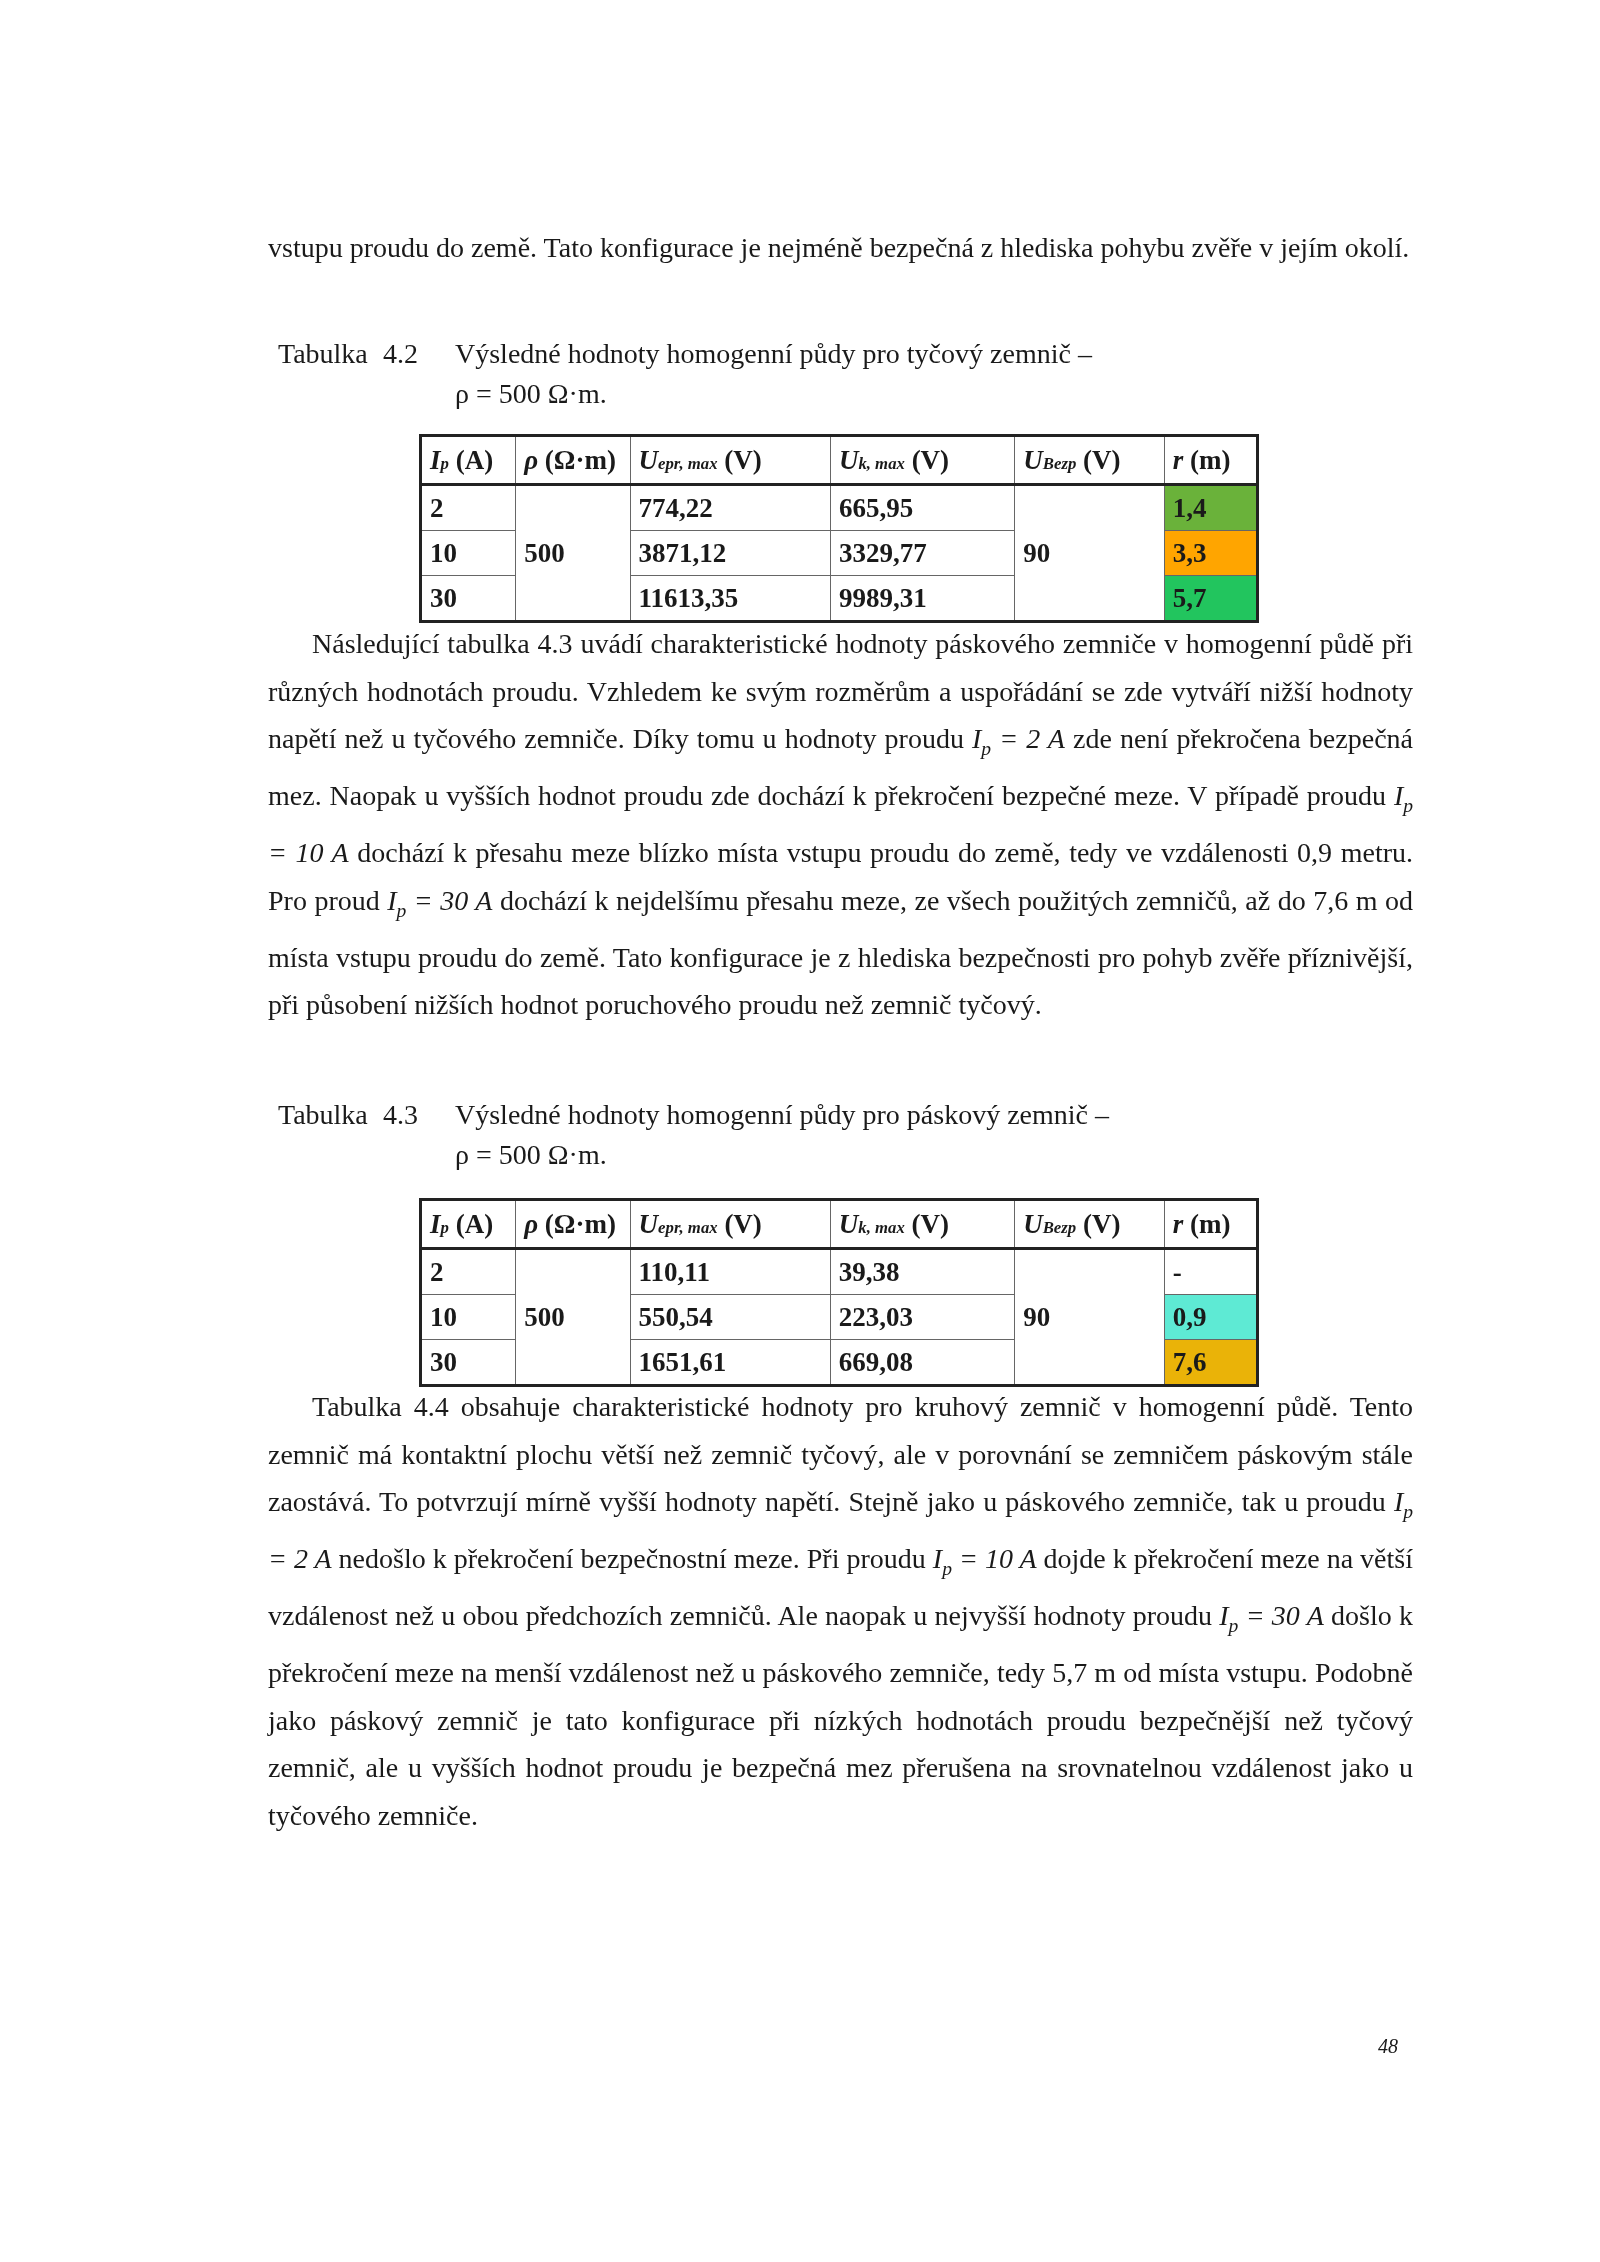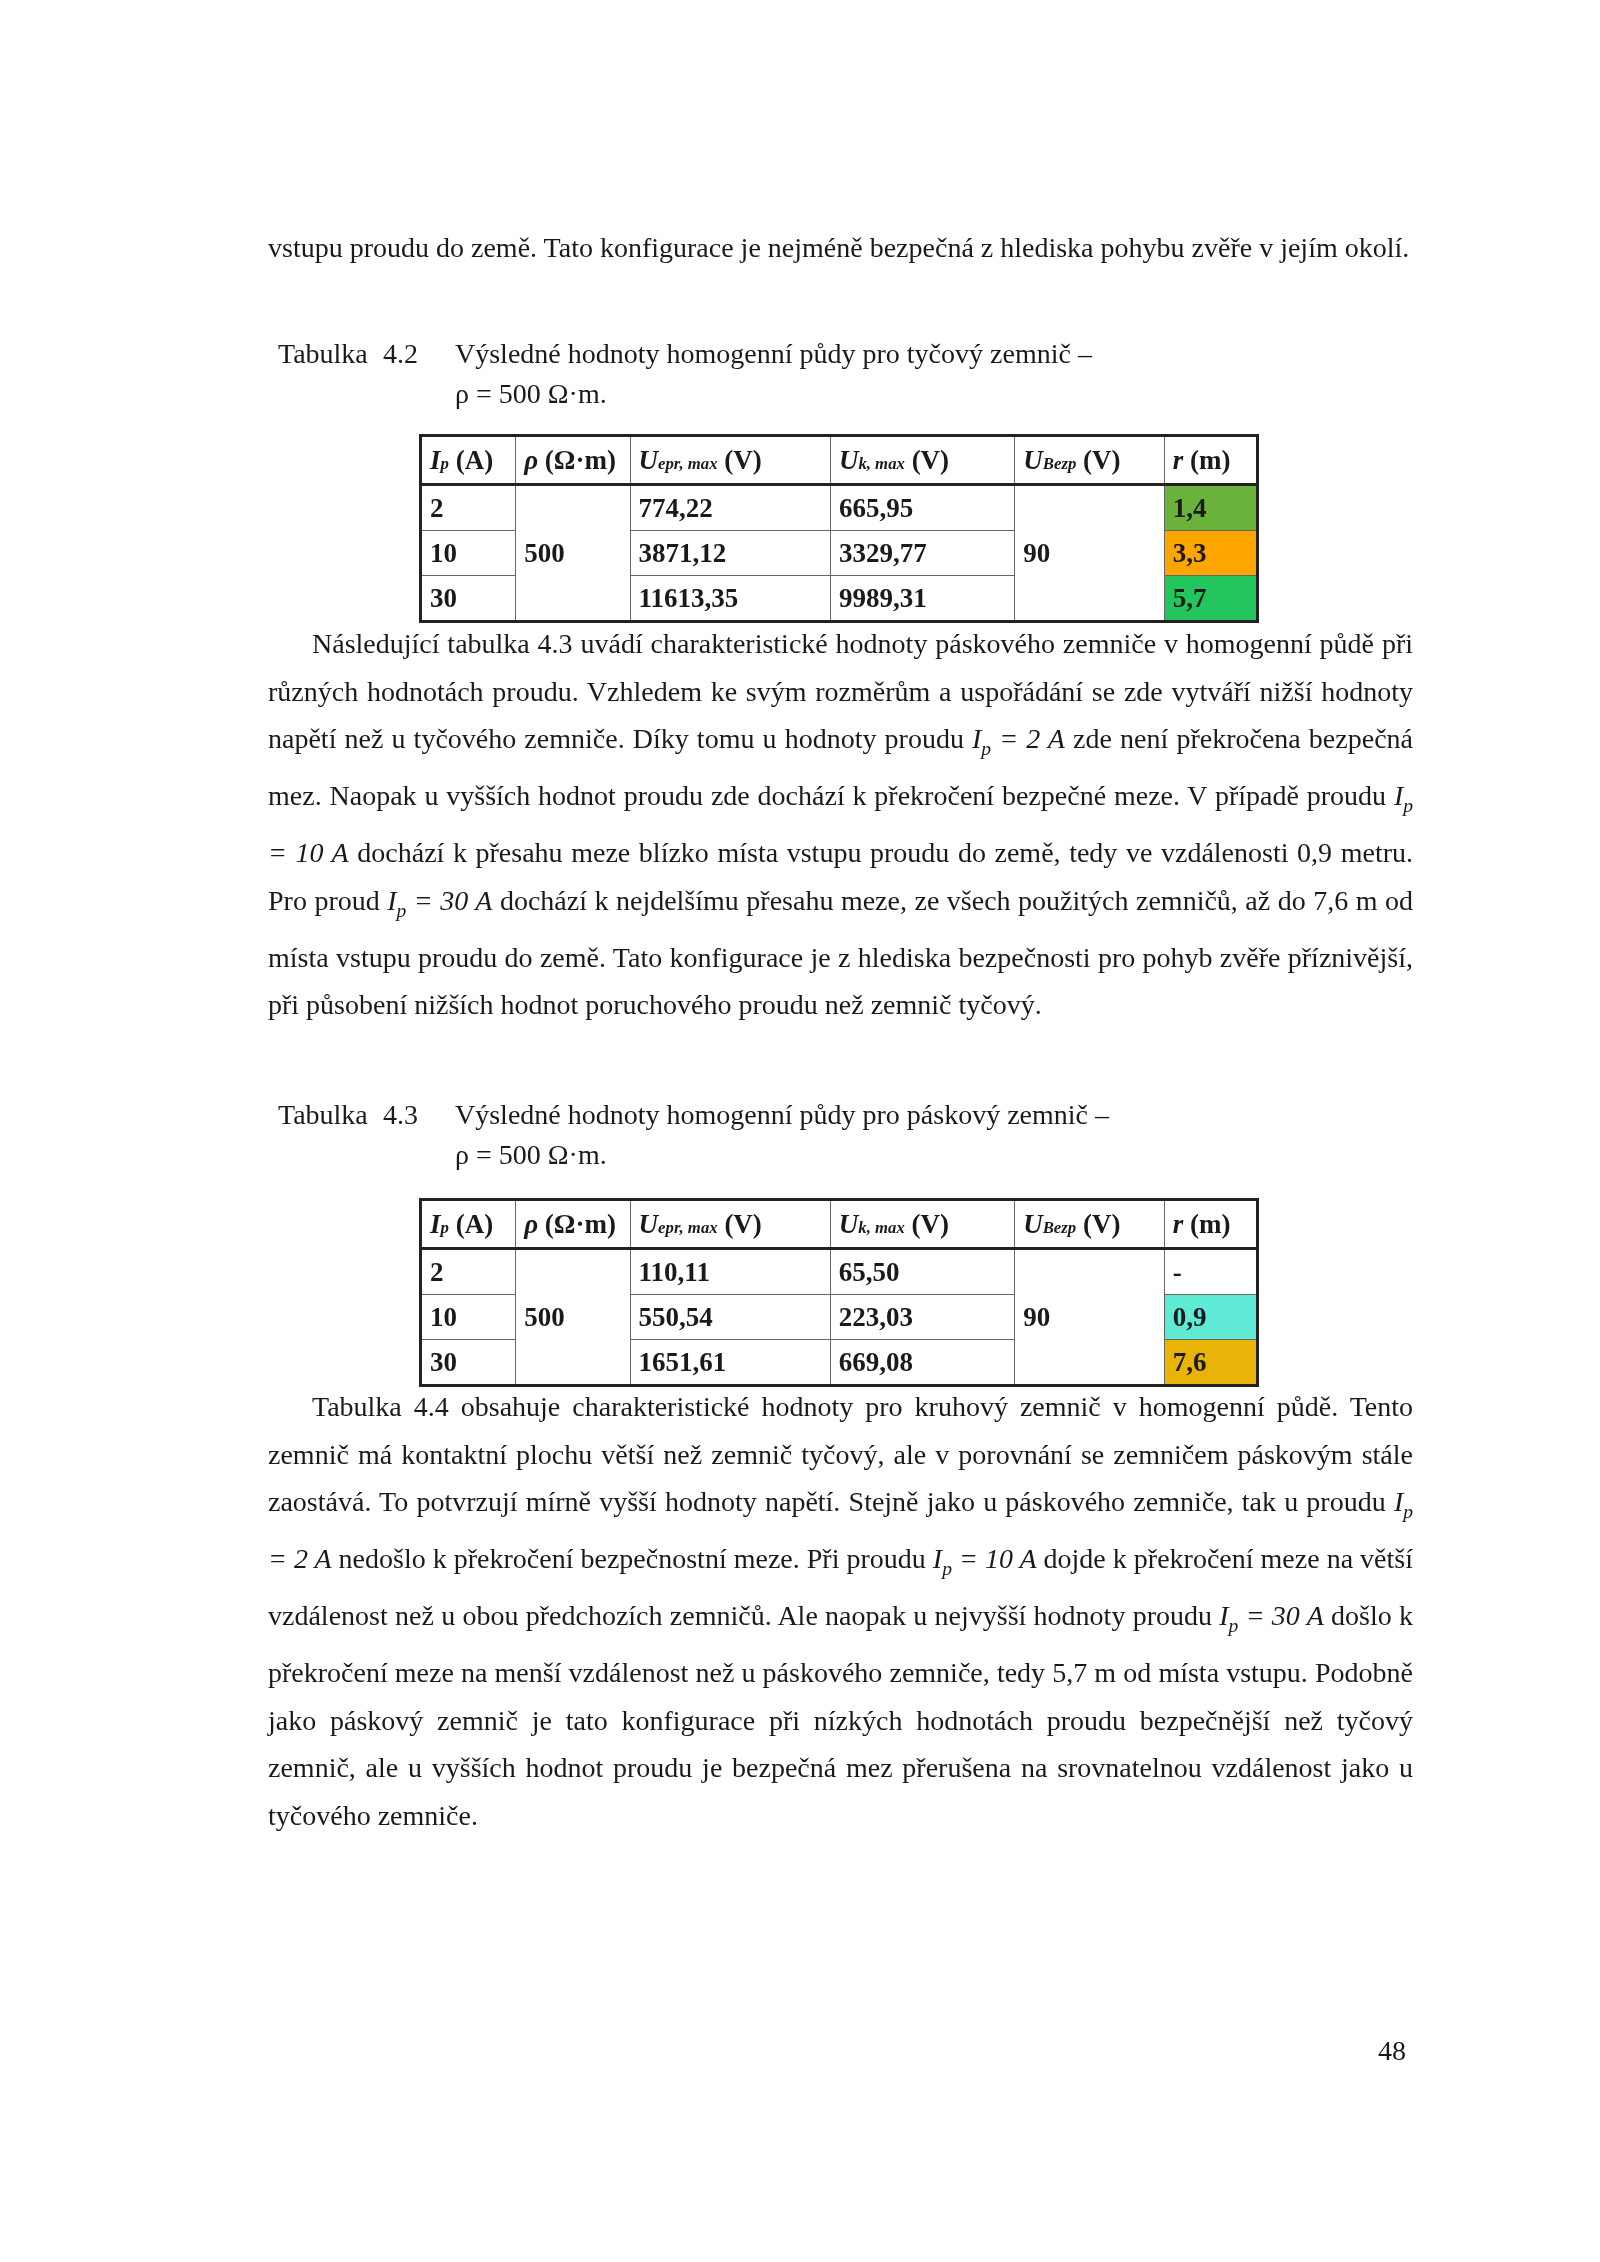--- a/index.html
+++ b/index.html
@@ -18,21 +18,21 @@
   table.res { position: absolute; left: 419px; width: 840px; border-collapse: collapse;
               font-size: 27px; border: 3px solid #222; }
   table.res th, table.res td { border: 1.5px solid #666; padding: 0 0 0 8px; text-align: left;
               font-weight: bold; vertical-align: middle; }
   table.res thead th { height: 46px; border-bottom: 3.5px solid #222; }
   table.res tbody td { height: 44px; }
   table.res .c1 { width: 86px; } table.res .c2 { width: 106px; } table.res .c3 { width: 193px; }
   table.res .c4 { width: 177px; } table.res .c5 { width: 142px; } table.res .c6 { width: 84px; }
   .sub { font-size: 0.62em; font-style: italic; }
   .it { font-style: italic; }
-  .pagenum { position: absolute; left: 1378px; top: 2035px; font-size: 28px; }
+  .pagenum { position: absolute; left: 1378px; top: 2035px; font-size: 20px; font-style: italic; }
 </style>
 </head>
 <body>
 
 <div class="page">
 
   <p class="para" style="top:224px;">vstupu proudu do země. Tato konfigurace je nejméně bezpečná z hlediska pohybu zvěře v jejím okolí.</p>
 
   <p class="caption" style="left:278px; top:334px;">
     <span class="lbl">Tabulka</span><span class="num">4.2</span><span>Výsledné hodnoty homogenní půdy pro tyčový zemnič –</span>
@@ -90,21 +90,21 @@
         <th class="c4"><span class="it">U</span><span class="sub">k, max</span><span> (V)</span></th>
         <th class="c5"><span class="it">U</span><span class="sub">Bezp</span><span> (V)</span></th>
         <th class="c6"><span class="it">r</span><span> (m)</span></th>
       </tr>
     </thead>
     <tbody>
       <tr>
         <td>2</td>
         <td rowspan="3">500</td>
         <td>110,11</td>
-        <td>65,50</td>
+        <td>39,38</td>
         <td rowspan="3">90</td>
         <td class="rcell" style="background: rgb(255, 255, 255);">-</td>
       </tr>
       <tr>
         <td>10</td>
         <td>550,54</td>
         <td>223,03</td>
         <td class="rcell" style="background: #5eead4;">0,9</td>
       </tr>
       <tr>

